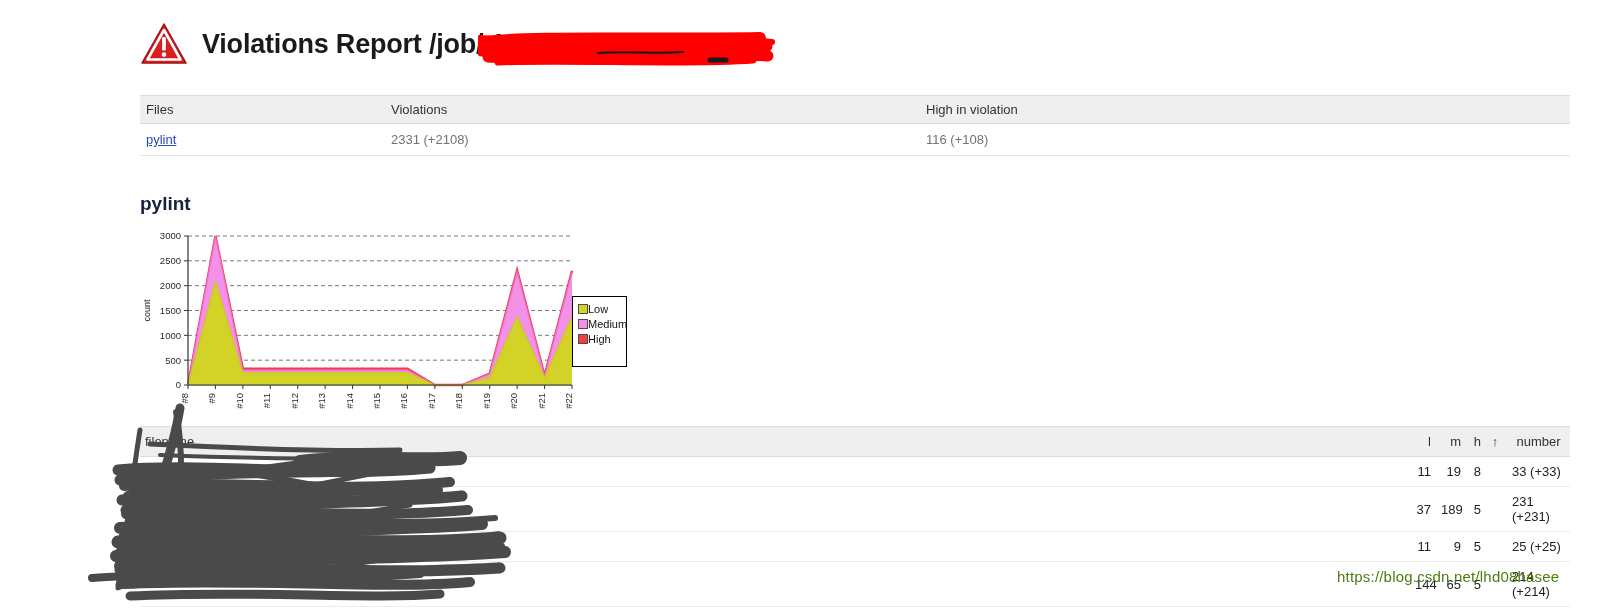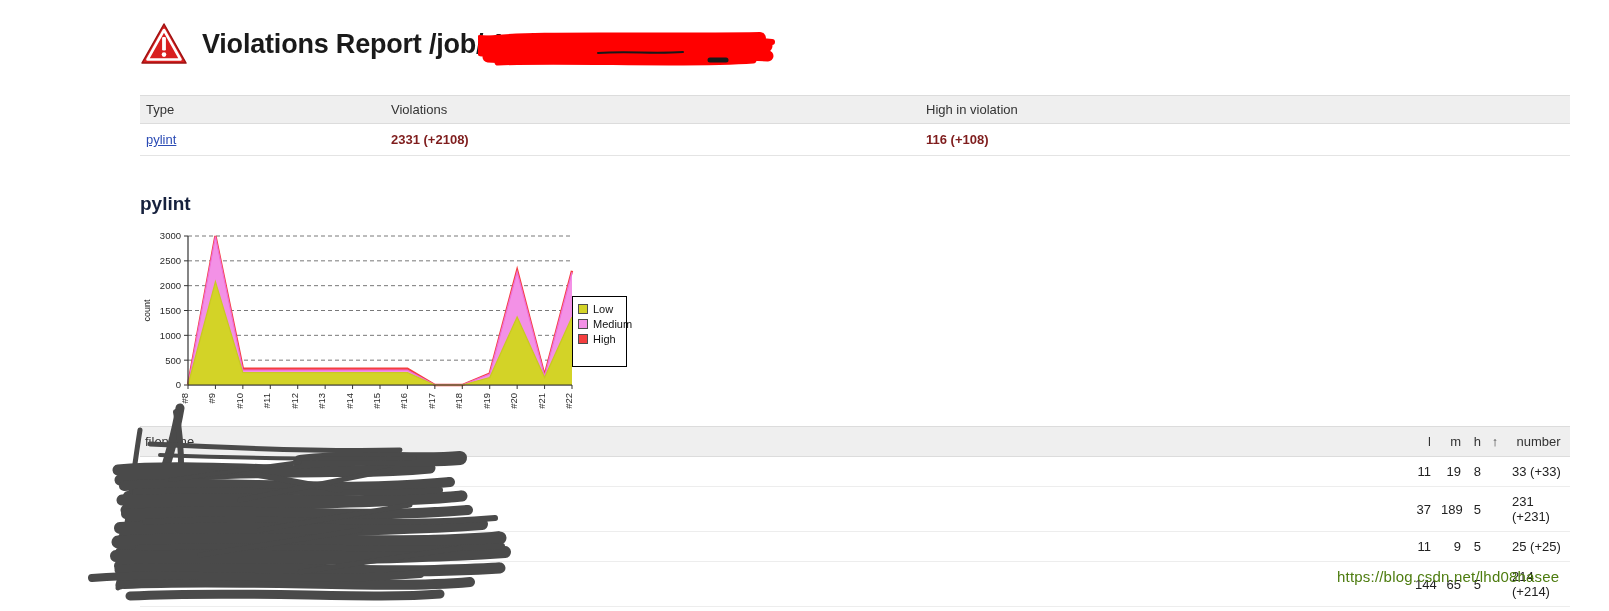--- a/index.html
+++ b/index.html
@@ -59,21 +59,21 @@
     border-bottom: 1px solid #e4e4e4;
     vertical-align: top;
   }
   .summary-table th.col-type, .summary-table td.col-type { width: 245px; }
   .summary-table th.col-viol, .summary-table td.col-viol { width: 535px; }
   .link {
     color: #2b4bb5;
     text-decoration: underline;
     cursor: pointer;
   }
-  .warn-text { color: #7f1d1d; font-weight: bold; }
+  .warn-text { color: #737373; }
 
   
   .chart-title {
     position: absolute;
     left: 140px; top: 193px;
     font-size: 19px;
     font-weight: bold;
     color: #16213d;
   }
   .chart-wrap {
@@ -97,21 +97,20 @@
     position: absolute;
     left: 572px; top: 296px;
     width: 55px;
     background: #ffffff;
     border: 1px solid #000000;
     padding: 5px 6px 5px 5px;
   }
   .legend-row {
     display: flex;
     align-items: center;
-    gap: 5px;
     margin: 1px 0 3px 0;
     white-space: nowrap;
   }
   .legend-row:last-child { margin-bottom: 16px; }
   .legend-swatch {
     width: 10px; height: 10px;
     border: 1px solid #4d4d4d;
     flex: 0 0 auto;
   }
   .legend-label {
@@ -204,21 +203,21 @@
       <g stroke="#191919" stroke-linecap="round" fill="none">
         <path d="M120 27 C150 25, 175 28, 205 26" stroke-width="2"></path>
         <path d="M232 34 L248 34" stroke-width="5"></path>
       </g>
     </svg>
   </div>
 
   <table class="summary-table">
     <thead>
       <tr>
-        <th class="col-type">Type</th>
+        <th class="col-type">Files</th>
         <th class="col-viol">Violations</th>
         <th class="col-files">High in violation</th>
       </tr>
     </thead>
     <tbody>
       <tr>
         <td class="col-type">
           <span class="link">pylint</span>
         </td>
         <td class="col-viol warn-text">2331 (+2108)</td>

